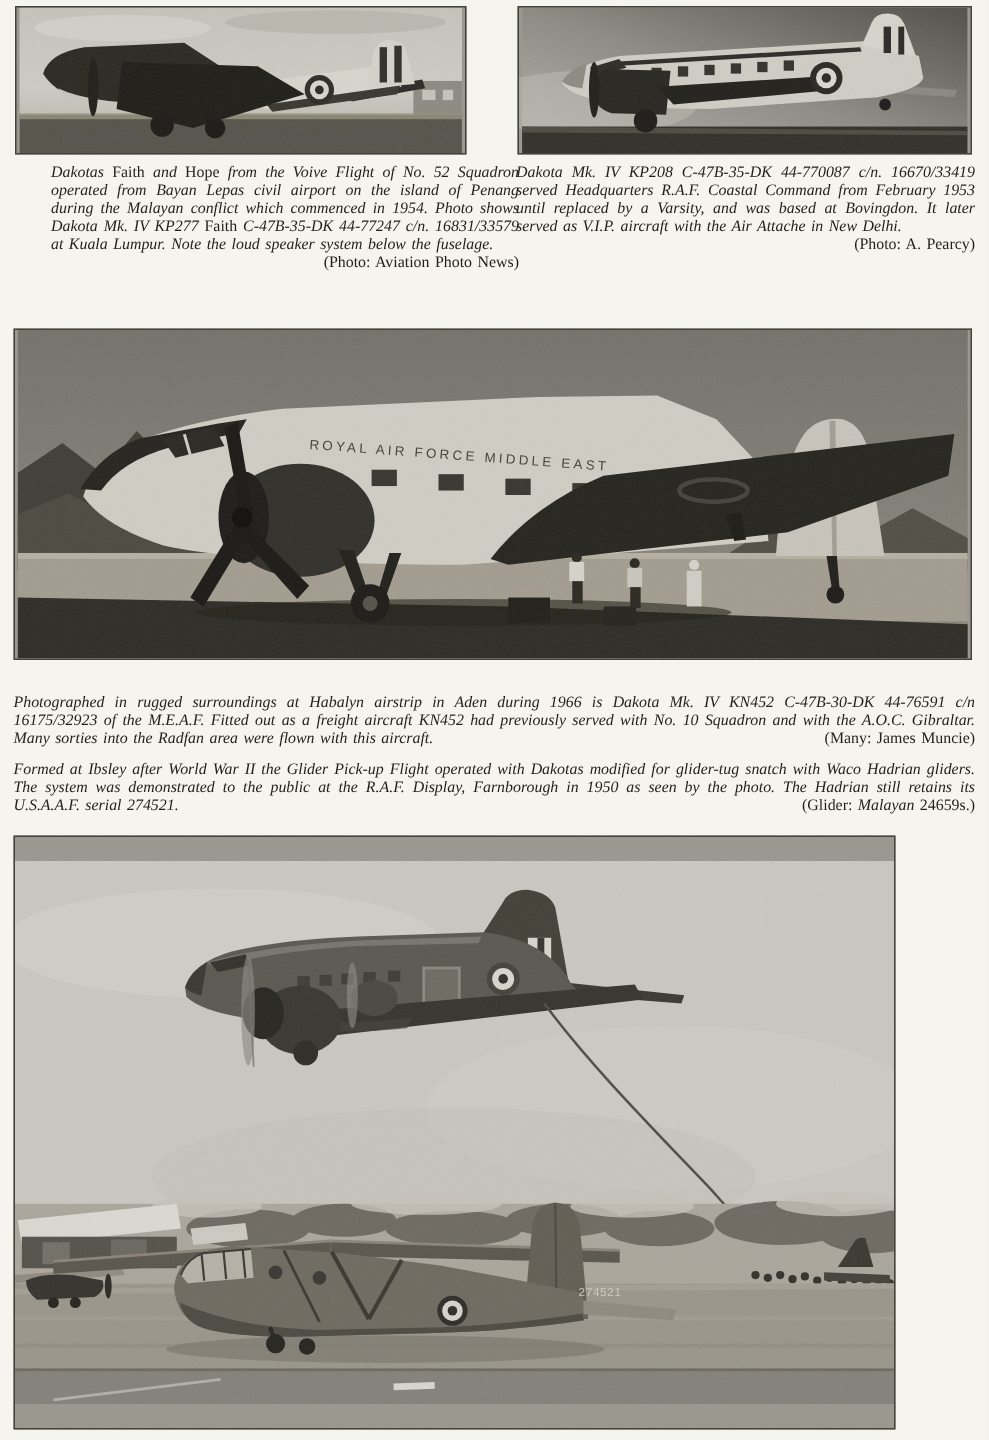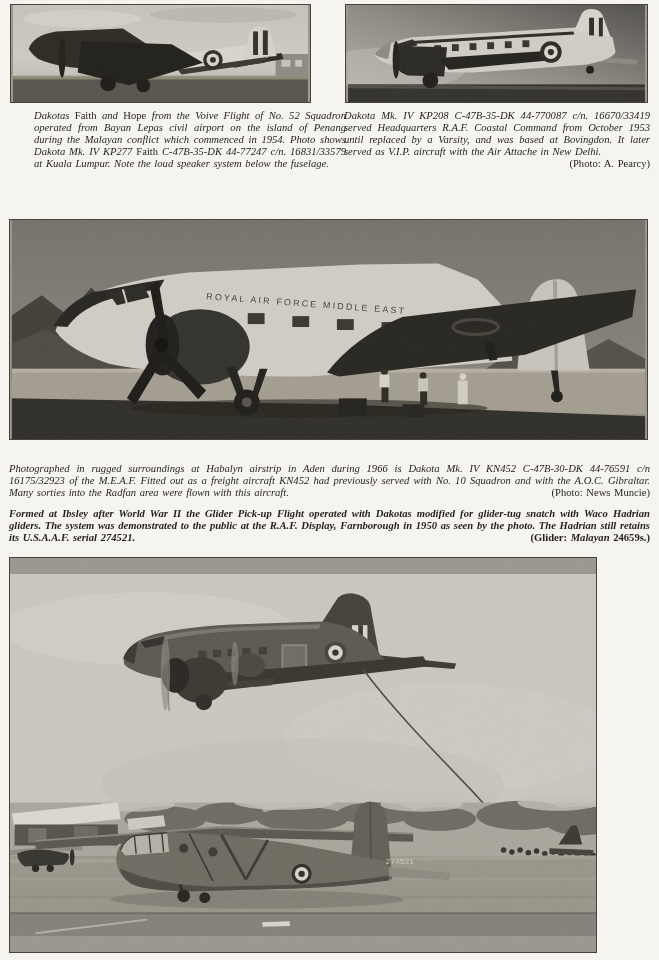--- a/index.html
+++ b/index.html
@@ -122,24 +122,25 @@
             <circle cx="207" cy="48" r="7" fill="#dad7cf"></circle>
             <circle cx="207" cy="48" r="3.2" fill="#2b2924"></circle>
         </g>
       </g>
       <rect width="303" height="99" filter="url(#p2g)" opacity="0.08"></rect>
     </svg>
   </figure>
 
   <p class="cap" style="left:10px; top:110px; width:312px;margin-left:24px;">
     <span>Dakotas </span><span class="rm">Faith </span><span>and </span><span class="rm">Hope </span><span>from the Voive Flight of No. 52 Squadron operated from Bayan Lepas civil airport on the island of Penang during the Malayan conflict which commenced in 1954. Photo shows Dakota Mk. IV KP277 </span><span class="rm">Faith </span><span>C-47B-35-DK 44-77247 c/n. 16831/33579 at Kuala Lumpur. Note the loud speaker system below the fuselage.</span>
+    <span class="credit-line">(Photo: Aviation Photo News)</span>
   </p>
 
   <p class="cap" style="left:344px; top:110px; width:306px;">
-    <span>Dakota Mk. IV KP208 C-47B-35-DK 44-770087 c/n. 16670/33419 served Headquarters R.A.F. Coastal Command from October 1953 until replaced by a Varsity, and was based at Bovingdon. It later served as V.I.P. aircraft with the Air Attache in New Delhi.</span>
+    <span>Dakota Mk. IV KP208 C-47B-35-DK 44-770087 c/n. 16670/33419 served Headquarters R.A.F. Coastal Command from February 1953 until replaced by a Varsity, and was based at Bovingdon. It later served as V.I.P. aircraft with the Air Attache in New Delhi.</span>
     <span class="credit">(Photo: A. Pearcy)</span>
   </p>
 
   <figure class="photo" style="left:9px; top:219px; width:639px; height:221px;">
     <svg viewBox="0 0 639 221">
       <defs>
         <linearGradient id="p3sky" x1="0" y1="0" x2="0" y2="1">
           <stop offset="0" stop-color="#74726b"></stop>
             <stop offset="1" stop-color="#8e8a80"></stop>
         </linearGradient>
@@ -206,24 +207,24 @@
           <rect x="450" y="162" width="10" height="24" fill="#d0cdc5"></rect>
         <rect x="330" y="180" width="28" height="17" fill="#21201b"></rect>
         <rect x="394" y="186" width="22" height="13" fill="#26241f"></rect>
       </g>
       <rect width="639" height="221" filter="url(#p3g)" opacity="0.08"></rect>
     </svg>
   </figure>
 
   <p class="cap" style="left:9px; top:463px; width:641px;">
     <span>Photographed in rugged surroundings at Habalyn airstrip in Aden during 1966 is Dakota Mk. IV KN452 C-47B-30-DK 44-76591 c/n 16175/32923 of the M.E.A.F. Fitted out as a freight aircraft KN452 had previously served with No. 10 Squadron and with the A.O.C. Gibraltar. Many sorties into the Radfan area were flown with this aircraft.</span>
-    <span class="credit">(Photo: News Muncie)</span>
+    <span class="credit">(Many: James Muncie)</span>
   </p>
 
-  <p class="cap" style="left:9px; top:508px; width:641px;font-weight:bold;">
+  <p class="cap" style="left:9px; top:508px; width:641px;">
     <span>Formed at Ibsley after World War II the Glider Pick-up Flight operated with Dakotas modified for glider-tug snatch with Waco Hadrian gliders. The system was demonstrated to the public at the R.A.F. Display, Farnborough in 1950 as seen by the photo. The Hadrian still retains its U.S.A.A.F. serial 274521.</span>
     <span class="credit"><span class="rm">(Glider: </span><span class="it">Malayan</span><span class="rm"> 24659s.)</span></span>
   </p>
 
   <figure class="photo" style="left:9px; top:557px; width:588px; height:396px;">
     <svg viewBox="0 0 641 396">
       <defs>
         <filter id="p4g">
             <feTurbulence type="fractalNoise" baseFrequency="0.9" numOctaves="2"></feTurbulence>
             <feColorMatrix type="saturate" values="0"></feColorMatrix>

